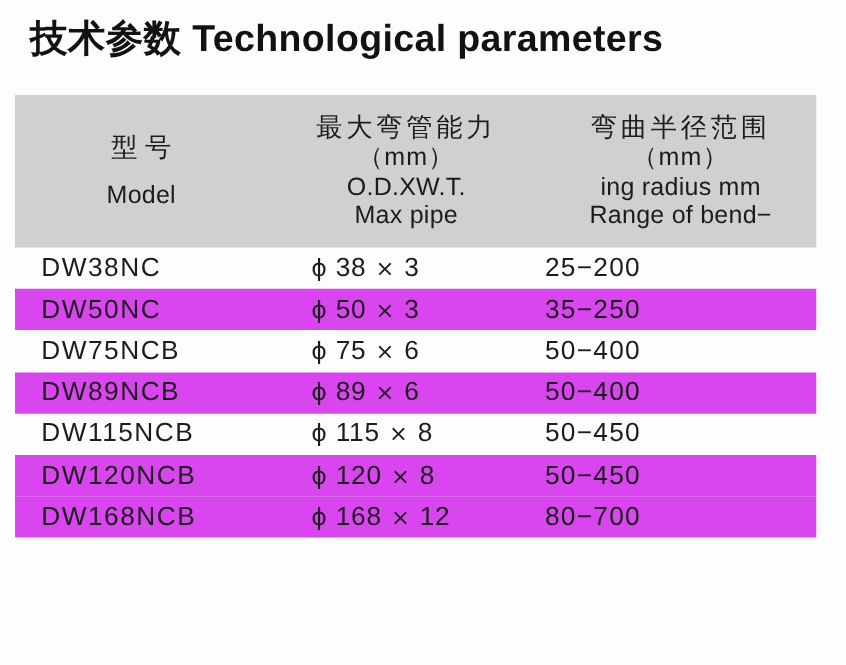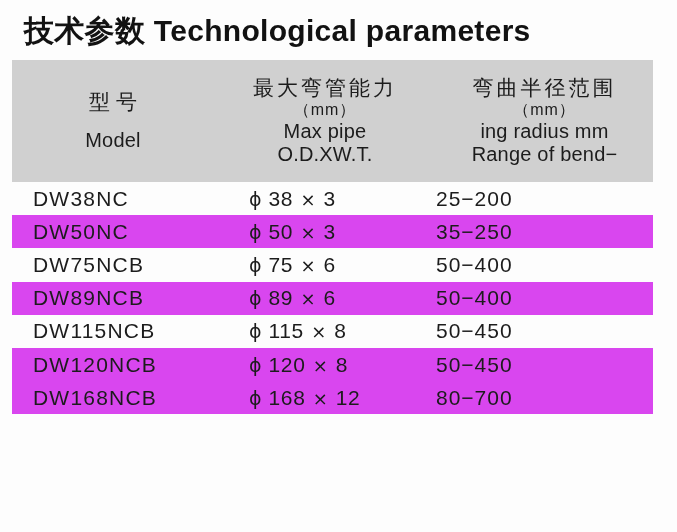--- a/index.html
+++ b/index.html
@@ -47,21 +47,21 @@
   }
   .title-en {
     font-family: "Liberation Sans", sans-serif;
     font-weight: bold;
   }
 
   
   .table-wrap {
     position: absolute;
     left: 12px;
-    top: 60px;
+    top: 76px;
     width: 641px;
   }
 
   .thead {
     display: flex;
     background: #d0d0d0;
     height: 122px;
     box-sizing: border-box;
   }
 
@@ -79,21 +79,21 @@
   .th.c3 { width: 217px; }
 
   .th-cn {
     font-family: "DejaVu Sans", "Liberation Sans", sans-serif;
     font-size: 21px;
     letter-spacing: 3px;
     color: #1c1c1c;
     padding-bottom: 1px;
   }
   .th-unit {
-    font-size: 16px;
+    font-size: 20px;
     letter-spacing: 1px;
     color: #1c1c1c;
     padding-bottom: 1px;
   }
   .th-en {
     font-size: 20px;
     color: #1c1c1c;
     letter-spacing: 0.2px;
   }
   .th.c1 .th-cn { letter-spacing: 6px; padding-left: 6px; }
@@ -155,22 +155,22 @@
     <div class="thead">
 
       <div class="th c1">
         <span class="th-cn">型号</span>
         <span class="th-en">Model</span>
       </div>
 
       <div class="th c2">
         <span class="th-cn">最大弯管能力</span>
         <span class="th-unit">（mm）</span>
+        <span class="th-en">O.D.XW.T.</span>
         <span class="th-en">Max pipe</span>
-        <span class="th-en">O.D.XW.T.</span>
       </div>
 
       <div class="th c3">
         <span class="th-cn">弯曲半径范围</span>
         <span class="th-unit">（mm）</span>
         <span class="th-en">ing radius mm</span>
         <span class="th-en">Range of bend−</span>
       </div>
 
     </div>

